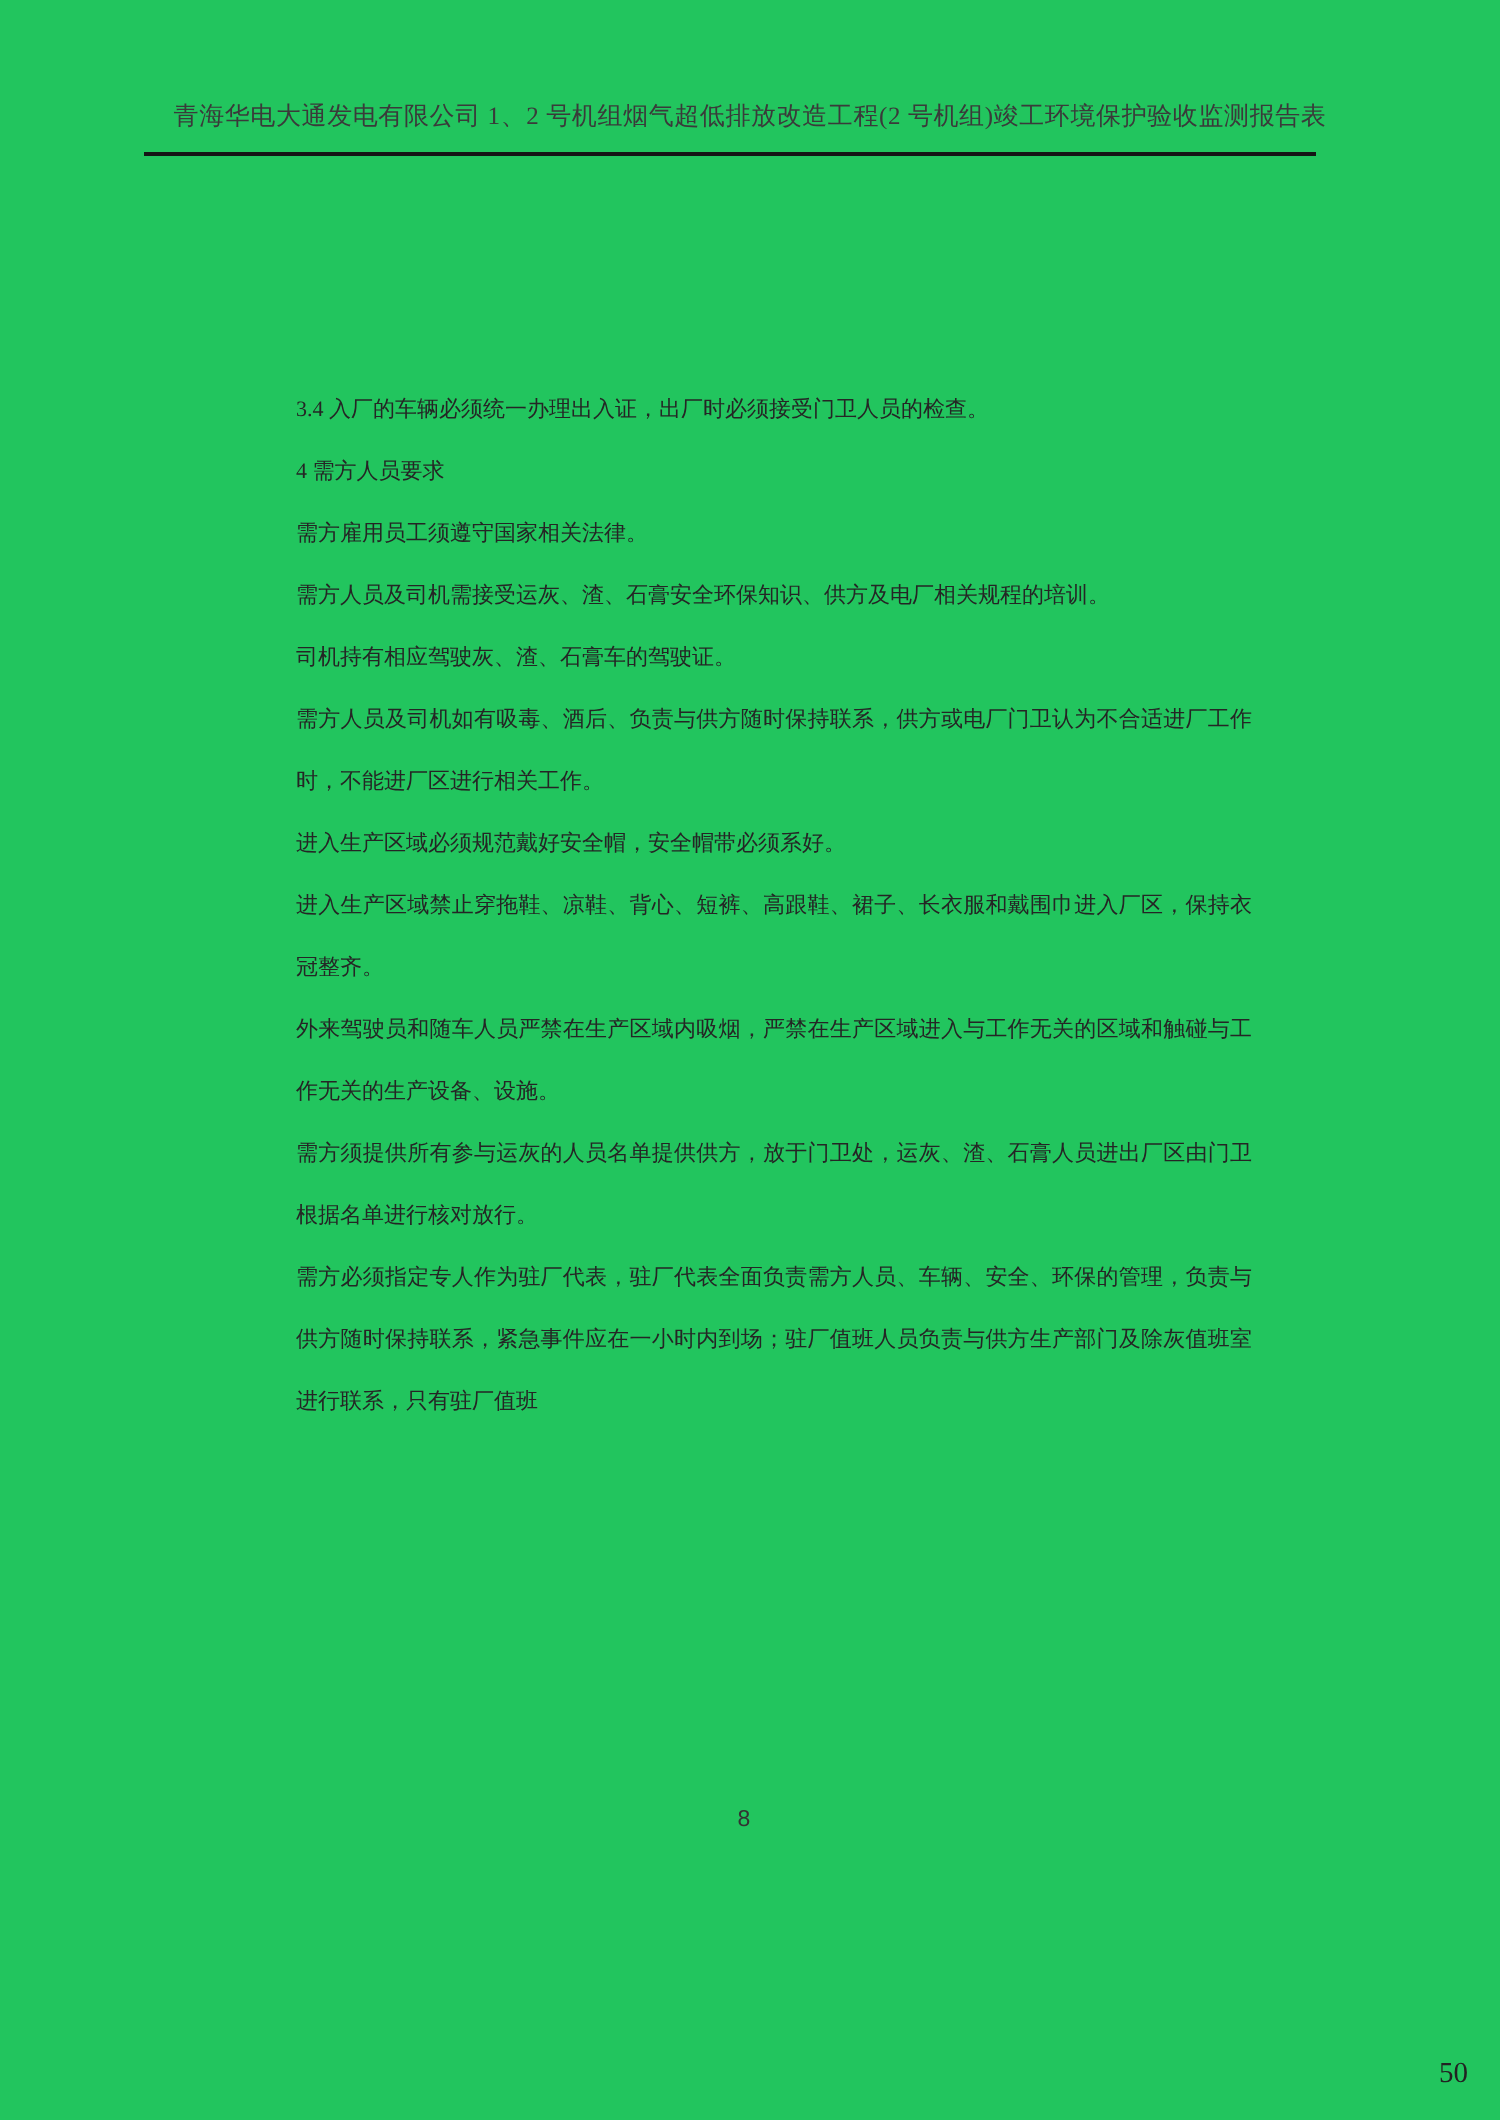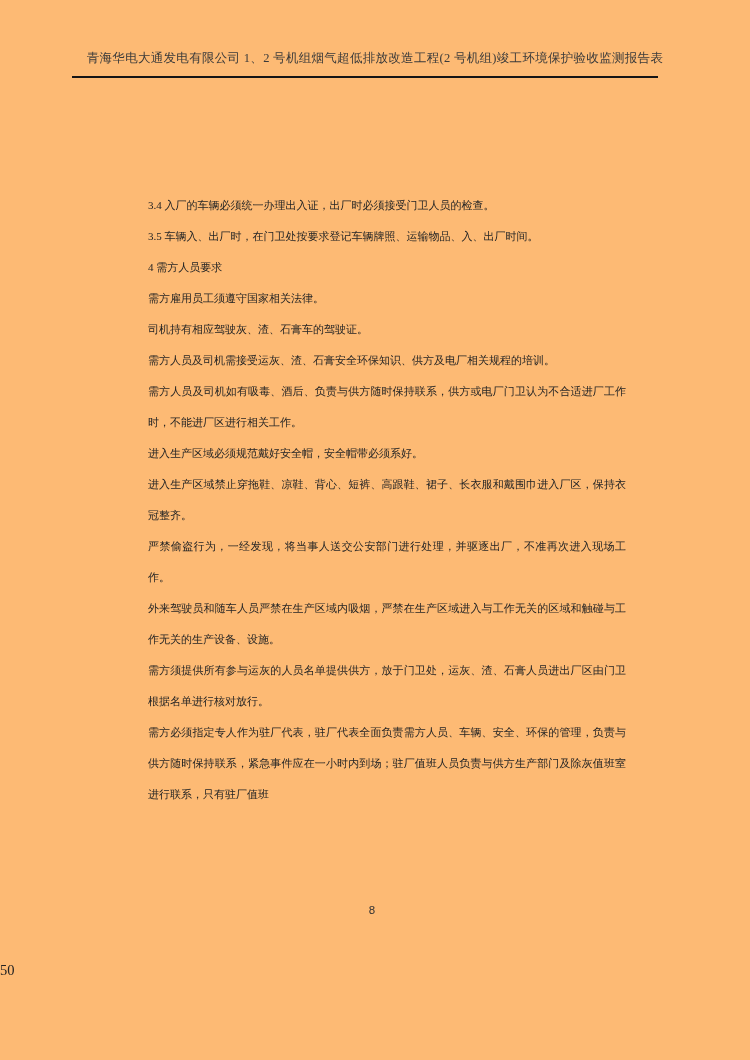--- a/index.html
+++ b/index.html
@@ -4,21 +4,21 @@
   <style>
     html, body {
       margin: 0;
       padding: 0;
       background: #ffffff;
     }
     .page {
       position: relative;
       width: 750px;
       height: 1060px;
-      background: #fdba74;
+      background: #22c55e;
       overflow: hidden;
       font-family: "Liberation Serif", "DejaVu Serif", serif;
       color: #252525;
     }
     .header-title {
       position: absolute;
       top: 50px;
       left: 0;
       width: 750px;
       text-align: center;
@@ -55,49 +55,47 @@
       top: 904px;
       left: 148px;
       width: 448px;
       text-align: center;
       font-size: 11.5px;
       font-family: "Liberation Sans", "DejaVu Sans", sans-serif;
       color: #333333;
     }
     .page-number {
       position: absolute;
-      top: 962px;
+      top: 1029px;
       left: 0;
       width: 734px;
-      text-align: left;
+      text-align: right;
       font-size: 14.5px;
       color: #222222;
     }
   </style>
 </head>
 <body>
 
 <div class="page">
 
   <div>
     <div class="header-title">青海华电大通发电有限公司 1、2 号机组烟气超低排放改造工程(2 号机组)竣工环境保护验收监测报告表</div>
     <div class="header-rule"></div>
   </div>
 
   <div class="body-text">
       <p class="para">3.4 入厂的车辆必须统一办理出入证，出厂时必须接受门卫人员的检查。</p>
-      <p class="para">3.5 车辆入、出厂时，在门卫处按要求登记车辆牌照、运输物品、入、出厂时间。</p>
       <p class="para">4 需方人员要求</p>
       <p class="para">需方雇用员工须遵守国家相关法律。</p>
+      <p class="para">需方人员及司机需接受运灰、渣、石膏安全环保知识、供方及电厂相关规程的培训。</p>
       <p class="para">司机持有相应驾驶灰、渣、石膏车的驾驶证。</p>
-      <p class="para">需方人员及司机需接受运灰、渣、石膏安全环保知识、供方及电厂相关规程的培训。</p>
       <p class="para">需方人员及司机如有吸毒、酒后、负责与供方随时保持联系，供方或电厂门卫认为不合适进厂工作时，不能进厂区进行相关工作。</p>
       <p class="para">进入生产区域必须规范戴好安全帽，安全帽带必须系好。</p>
       <p class="para">进入生产区域禁止穿拖鞋、凉鞋、背心、短裤、高跟鞋、裙子、长衣服和戴围巾进入厂区，保持衣冠整齐。</p>
-      <p class="para">严禁偷盗行为，一经发现，将当事人送交公安部门进行处理，并驱逐出厂，不准再次进入现场工作。</p>
       <p class="para">外来驾驶员和随车人员严禁在生产区域内吸烟，严禁在生产区域进入与工作无关的区域和触碰与工作无关的生产设备、设施。</p>
       <p class="para">需方须提供所有参与运灰的人员名单提供供方，放于门卫处，运灰、渣、石膏人员进出厂区由门卫根据名单进行核对放行。</p>
       <p class="para">需方必须指定专人作为驻厂代表，驻厂代表全面负责需方人员、车辆、安全、环保的管理，负责与供方随时保持联系，紧急事件应在一小时内到场；驻厂值班人员负责与供方生产部门及除灰值班室进行联系，只有驻厂值班</p>
     </div>
 
   <div class="inner-page-number">8</div>
 
   <div class="page-number">50</div>
 
 </div>

